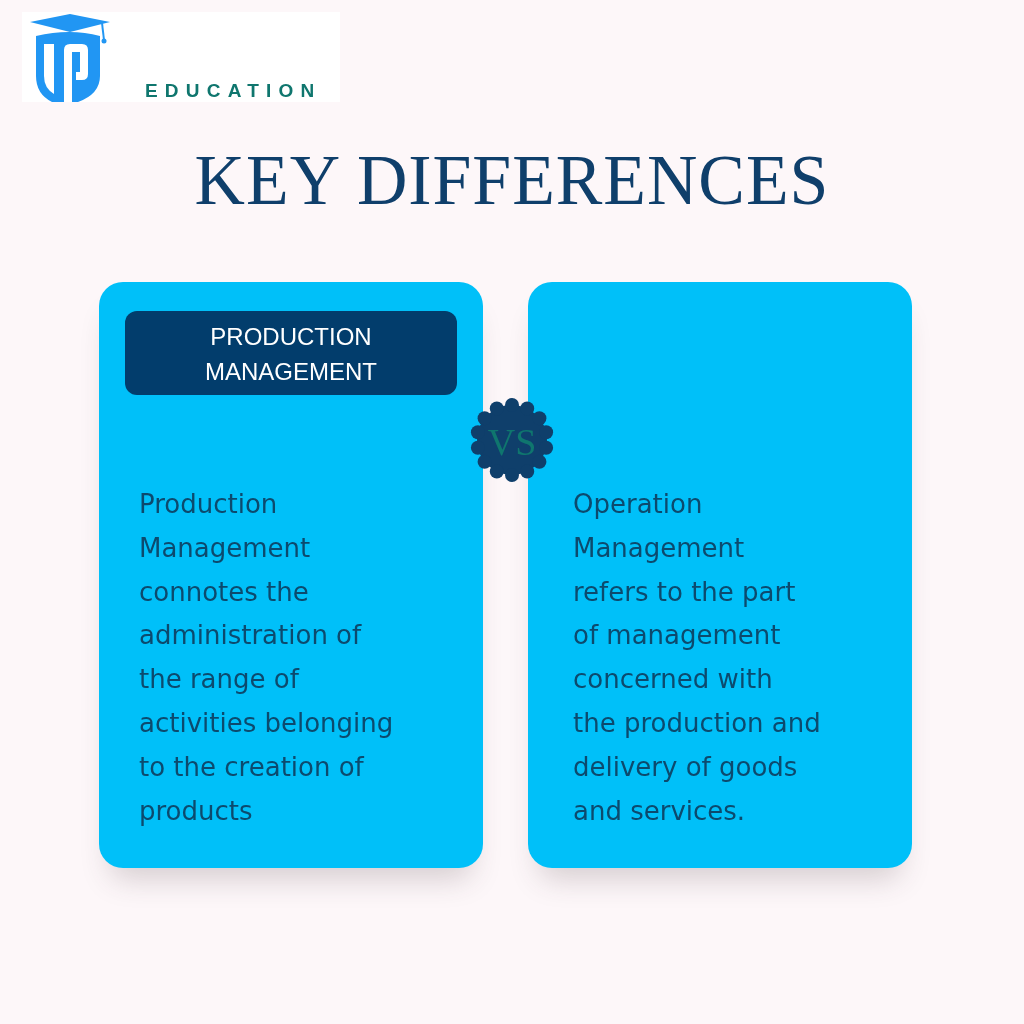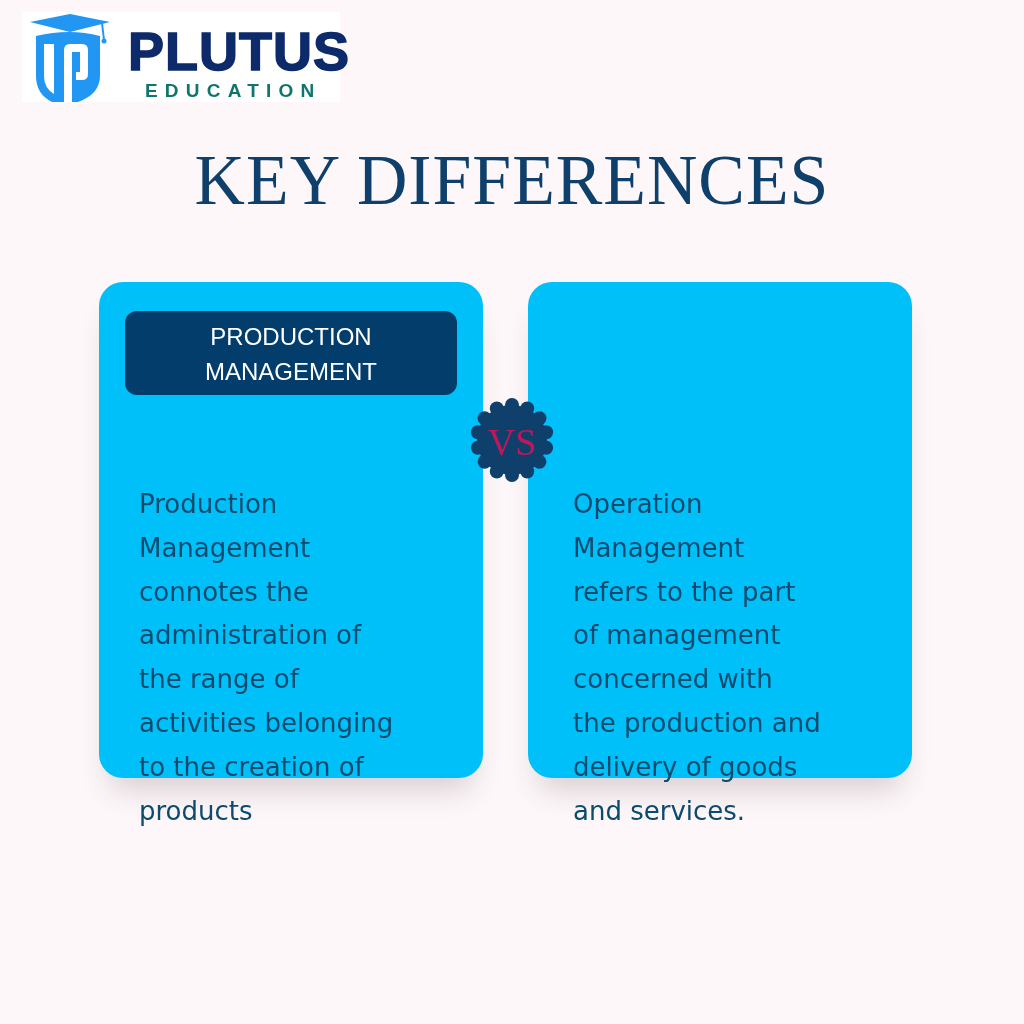--- a/index.html
+++ b/index.html
@@ -24,21 +24,21 @@
     font-family: "Liberation Sans", sans-serif; font-weight: 700;
     font-size: 19px; line-height: 20px; color: #0f766e; letter-spacing: 7.2px;
   }
   .title {
     position: absolute; left: 0; right: 0; top: 140px; text-align: center;
     font-family: "Liberation Serif", serif; font-weight: 400;
     font-size: 72px; line-height: 80px; color: #0f3f6b; letter-spacing: 1px;
     transform: scaleX(0.97);
   }
   .card {
-    position: absolute; top: 282px; width: 384px; height: 496px;
+    position: absolute; top: 282px; width: 384px; height: 586px;
     background: #00c0f9; border-radius: 24px;
     box-shadow: 0 22px 30px -12px rgba(70,50,60,0.22);
   }
   .card.left { left: 99px; }
   .card.right { left: 528px; }
   .card-head {
     position: absolute; left: 26px; right: 26px; top: 29px; height: 82px;
     background: #023d6c; border-radius: 12px;
     display: flex; align-items: center; justify-content: center; text-align: center;
     color: #ffffff; font-family: "Liberation Sans", sans-serif;
@@ -50,37 +50,36 @@
     font-family: "DejaVu Sans", sans-serif; font-size: 26px; line-height: 43.8px;
     color: #0c4a6e; white-space: pre-line; margin-top: 36px;
   }
   .card.right .card-body { left: 45px; }
   .vs {
     position: absolute; left: 470px; top: 398px; width: 84px; height: 84px;
   }
   .vs-text {
     position: absolute; left: 0; top: 0; width: 84px; height: 84px;
     display: flex; align-items: center; justify-content: center;
-    font-family: "Liberation Serif", serif; font-size: 38px; color: #be185d;
+    font-family: "Liberation Serif", serif; font-size: 38px; color: #0f766e;
     letter-spacing: 0px; padding-top: 2px;
   }
 </style>
 </head>
 <body>
 
 <div class="logo">
   <svg class="logo-mark" viewBox="0 0 92 90">
     <polygon points="6,8 46,0 86,8 46,18" fill="#2196f3"></polygon>
     <line x1="78" y1="9" x2="80" y2="26" stroke="#2196f3" stroke-width="2"></line>
     <circle cx="80" cy="27" r="2.5" fill="#2196f3"></circle>
     <path d="M12,22 L12,62 Q12,80 28,88 L40,88 L40,36 Q40,30 46,30 L58,30 Q64,30 64,36 L64,60 Q64,66 58,66 L52,66 L52,58 L56,58 L56,38 L48,38 L48,88 L54,88 Q76,80 76,62 L76,22 Q46,14 12,22 Z" fill="#2196f3"></path>
     <path d="M20,30 L20,62 Q20,74 30,80 L30,30 Z" fill="#ffffff"></path>
     <path d="M68,30 L68,62 Q68,74 60,80 L60,74 Q62,70 62,62 Z" fill="#ffffff" opacity="0"></path>
   </svg>
-  <div class="logo-word">PLUTUS</div>
   <div class="logo-sub">EDUCATION</div>
 </div>
 
 <div class="title">KEY DIFFERENCES</div>
 
 <div class="card left">
   <div class="card-head">
     <span>PRODUCTION MANAGEMENT</span>
   </div>
   <div class="card-body">Production

